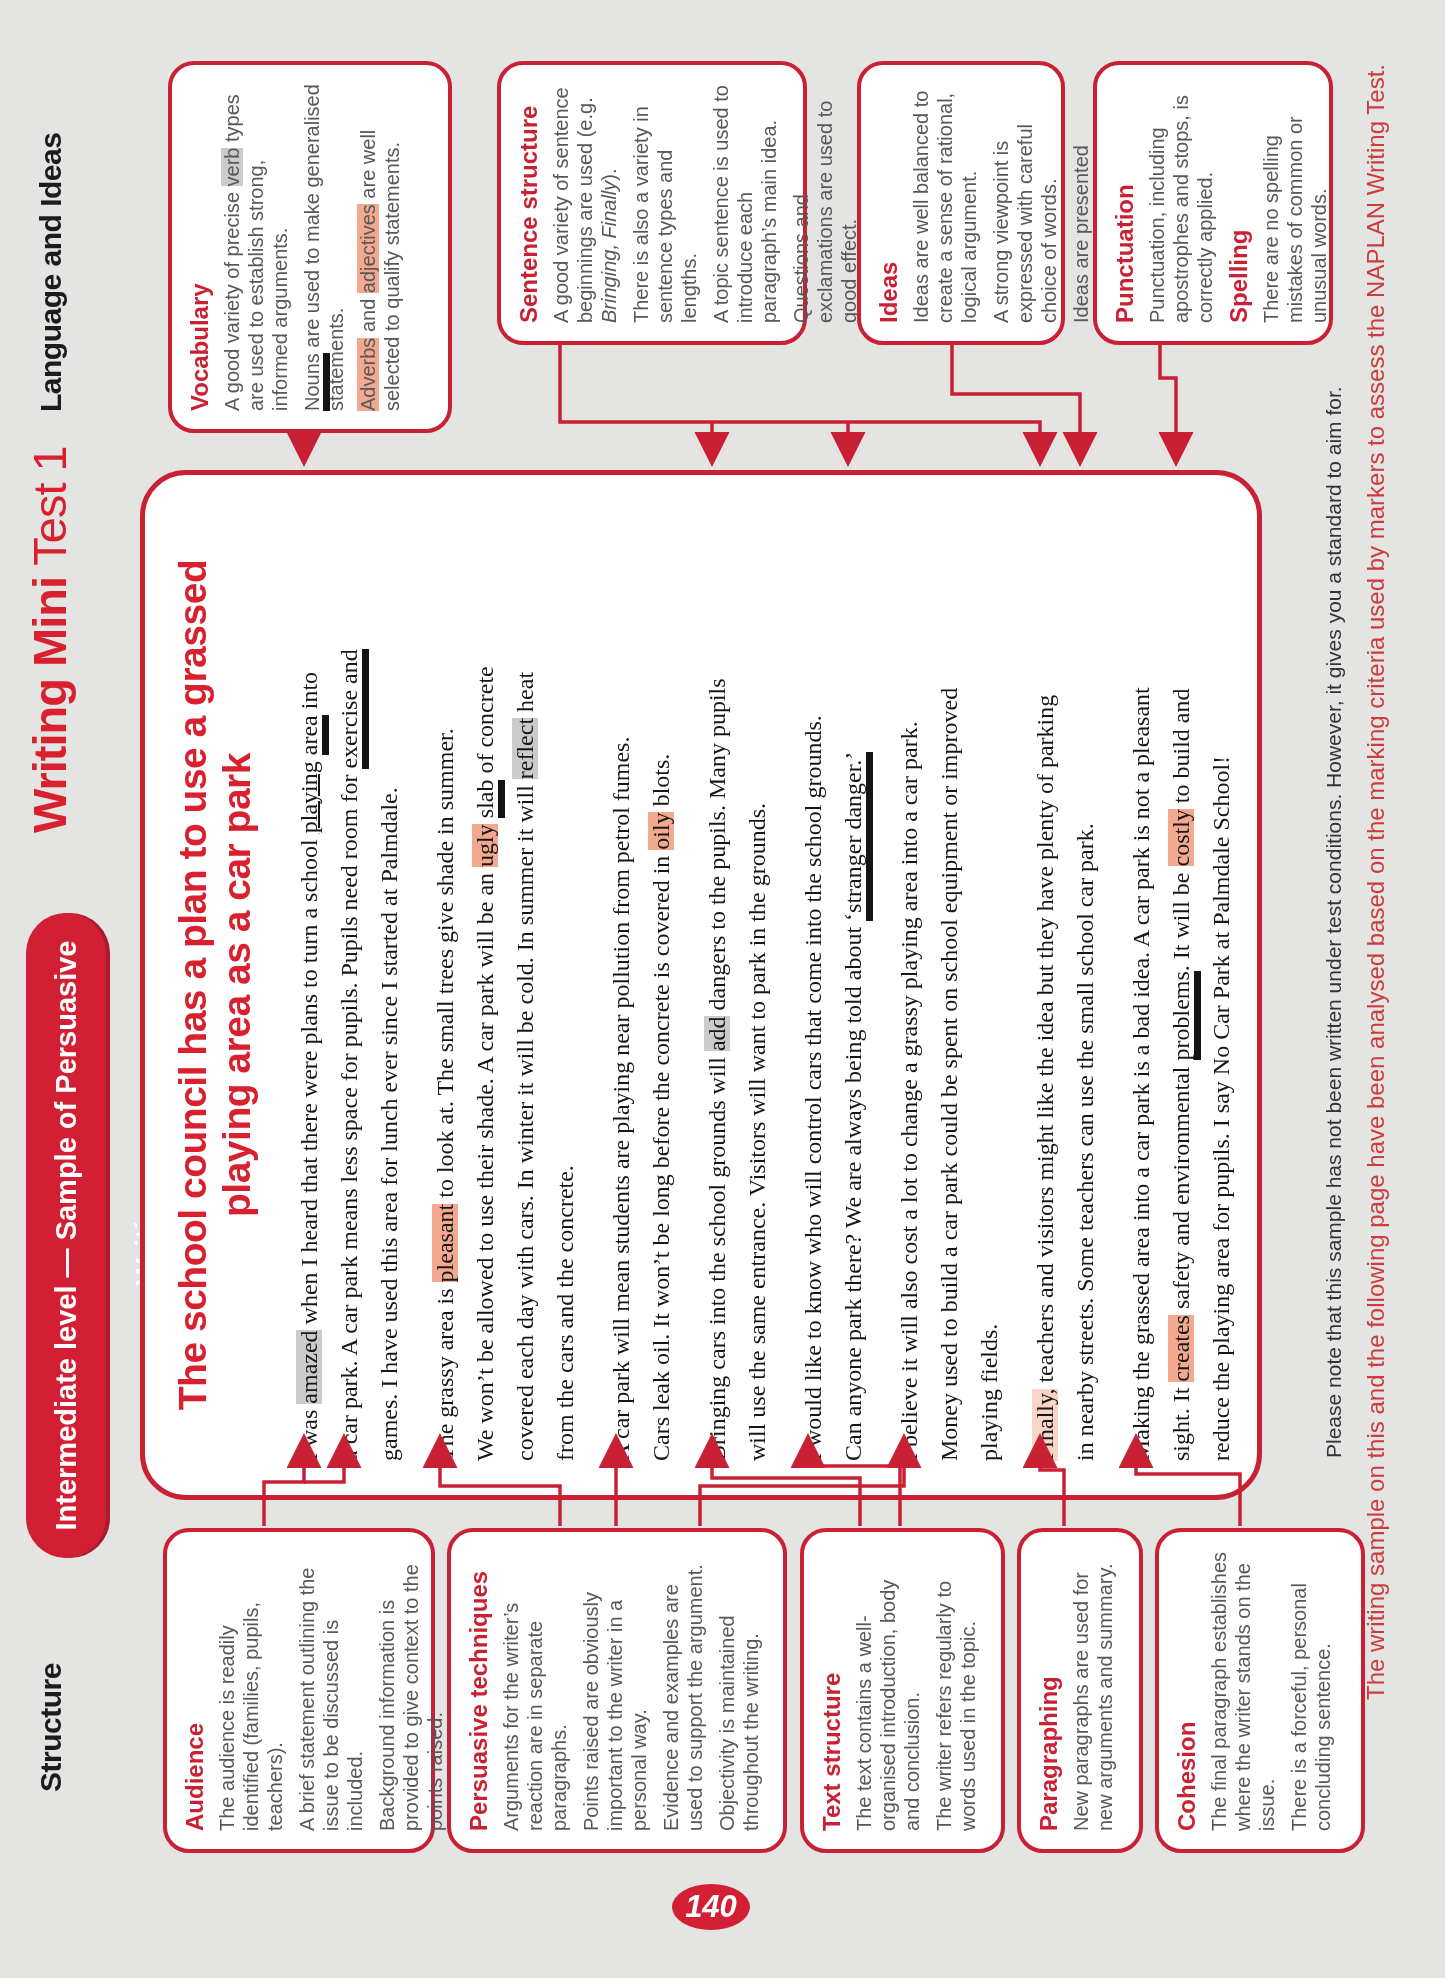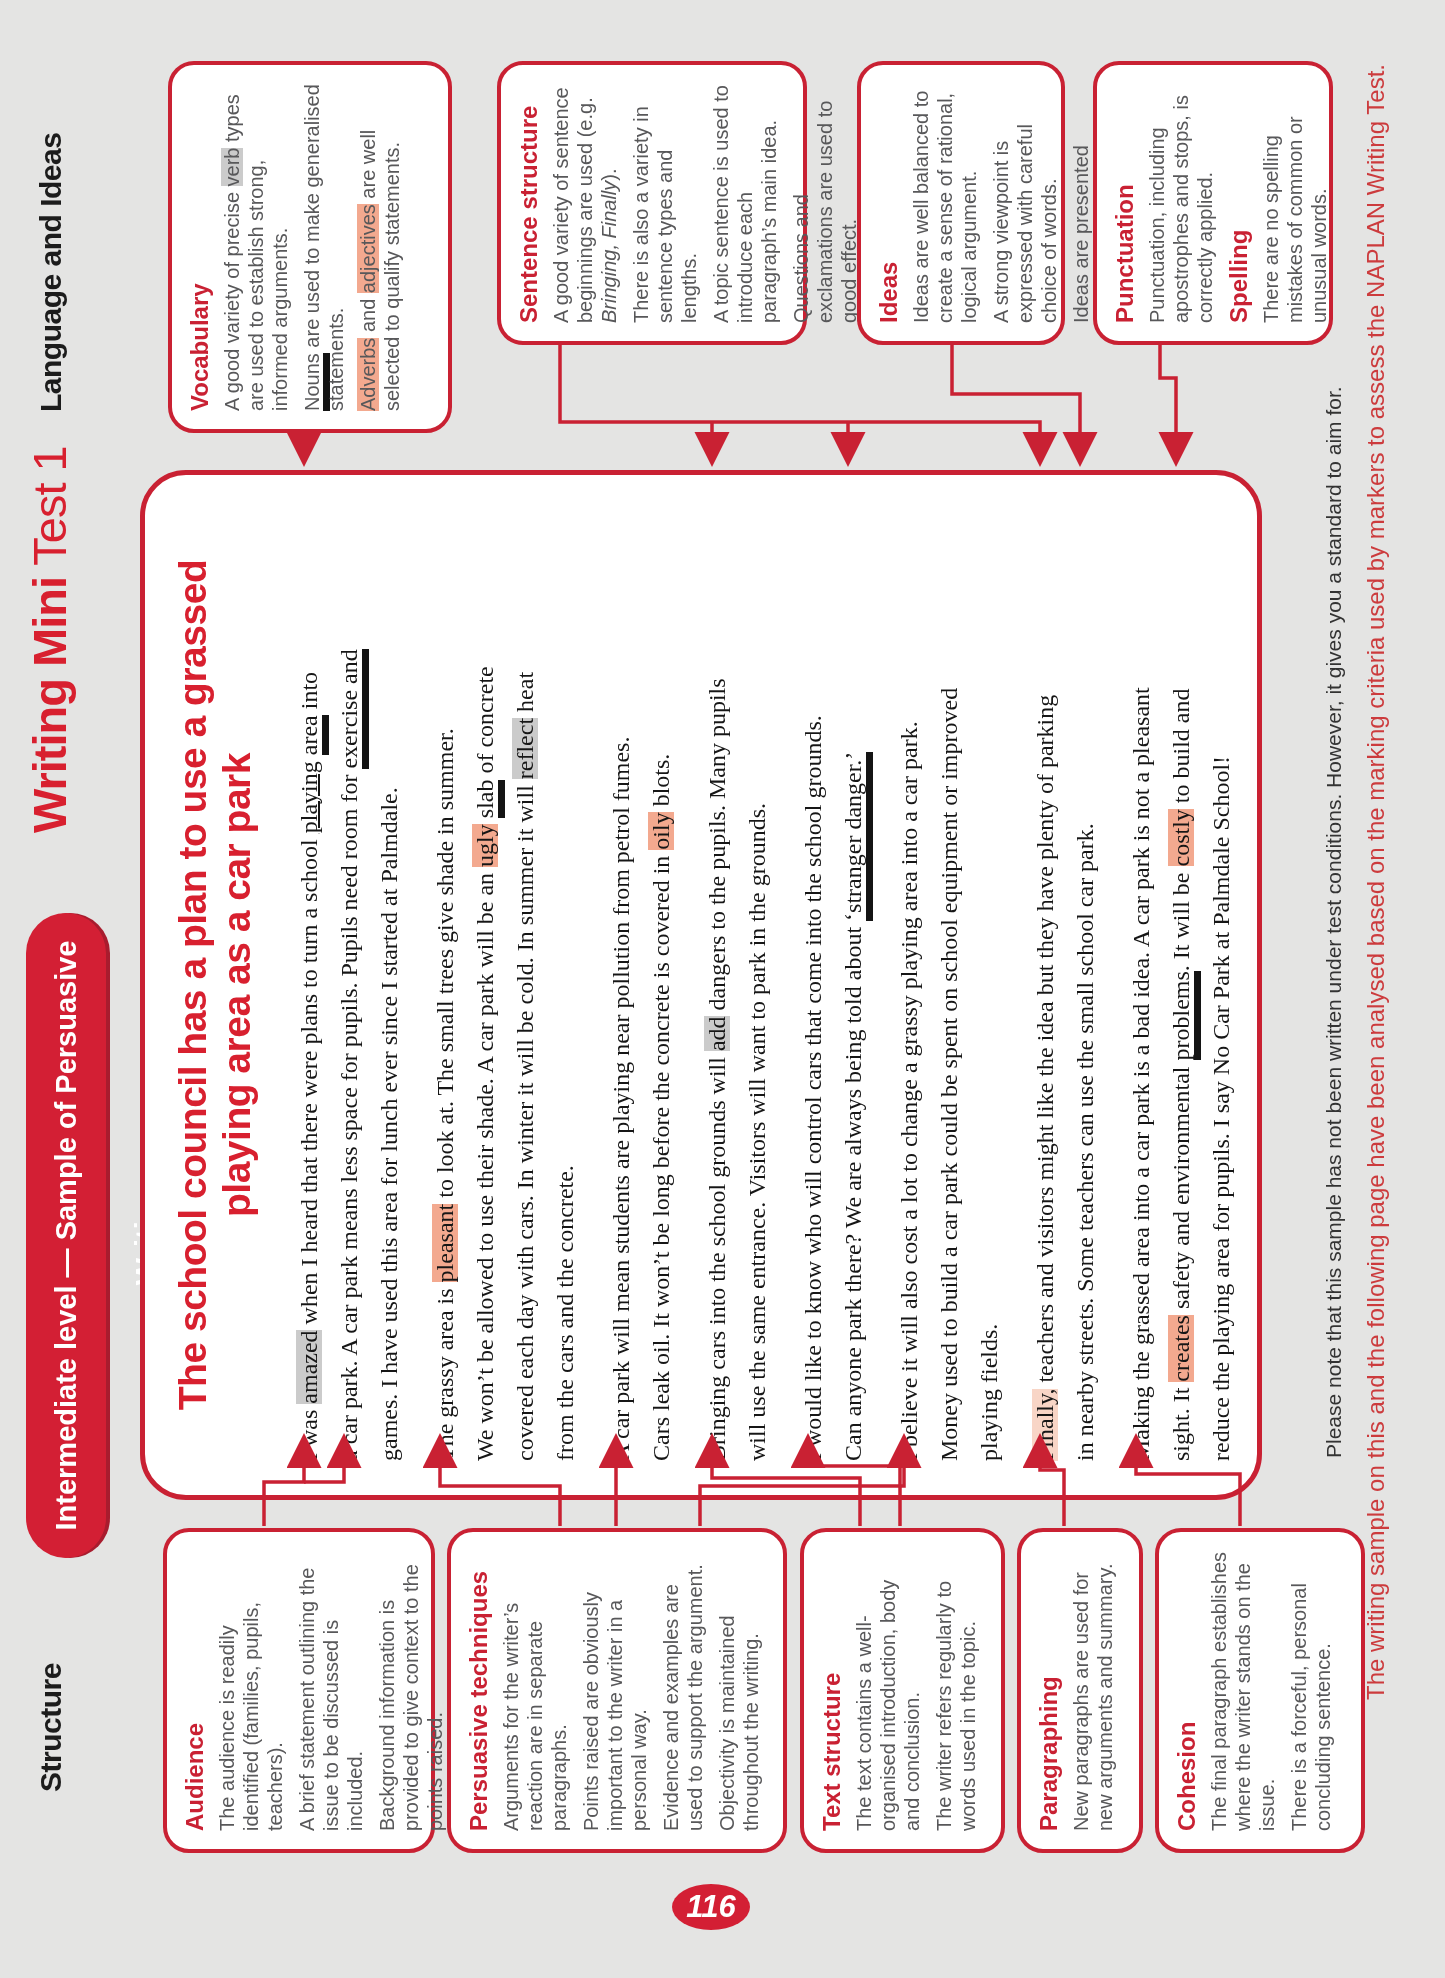--- a/index.html
+++ b/index.html
@@ -174,13 +174,13 @@
       <path d="M1556 848 L1518 848" marker-end="url(#ah)"></path>
       <path d="M1633 952 L1584 952 L1584 1080 L1518 1080" marker-end="url(#ah)"></path>
       <path d="M1633 1160 L1600 1160 L1600 1176 L1518 1176" marker-end="url(#ah)"></path>
     </g>
   </svg>
 
   <div class="note-black">Please note that this sample has not been written under test conditions. However, it gives you a standard to aim for.</div>
   <div class="note-red">The writing sample on this and the following page have been analysed based on the marking criteria used by markers to assess the NAPLAN Writing Test.</div>
 </div>
 
-<div class="page-oval">116</div>
+<div class="page-oval">140</div>
 
 </body></html>

